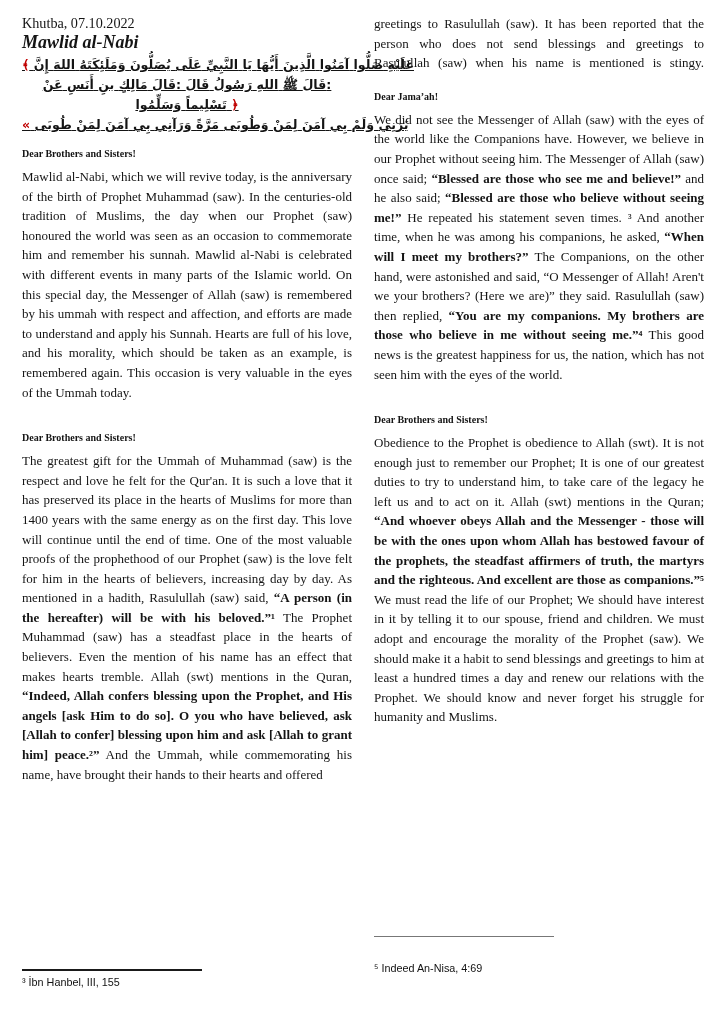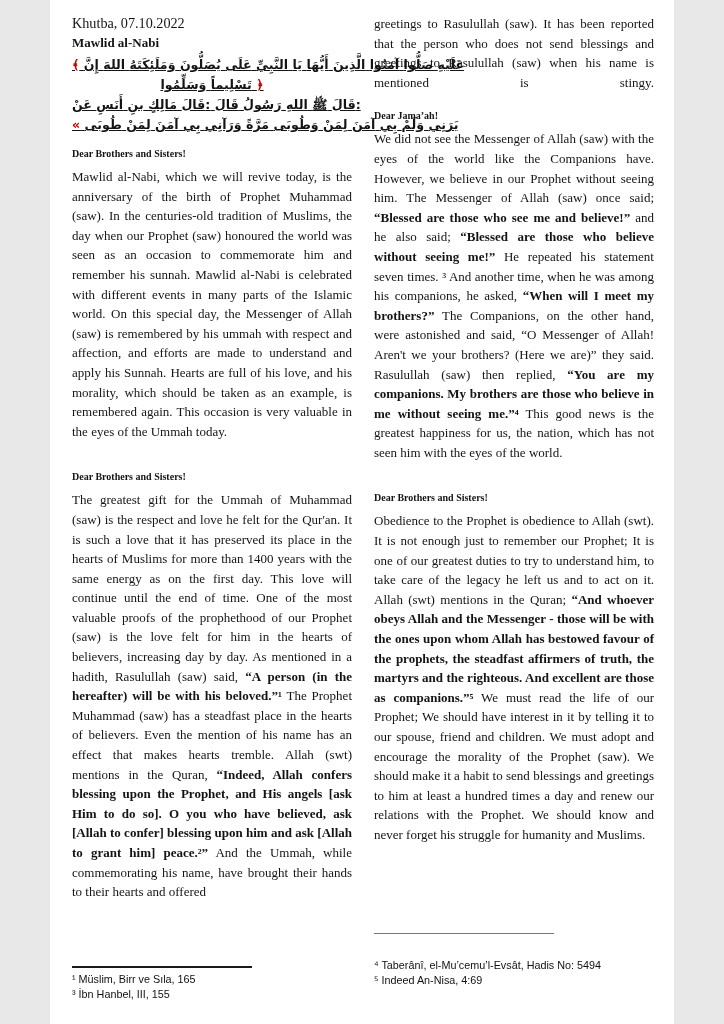--- a/index.html
+++ b/index.html
@@ -1,31 +1,31 @@
 <!DOCTYPE html>
 <html><head>
 <meta charset="utf-8">
 <style>
   html,body { margin:0; padding:0; background:#e8e8e8; }
   .page {
     position: relative;
-    width: 624px; height: 1024px;
+    width: 724px; height: 1024px;
     margin: 0 auto;
     background: #ffffff;
     box-sizing: border-box;
-    padding: 14px 20px 0 22px;
+    padding: 14px 20px 12px 22px;
     display: flex;
     gap: 22px;
     font-family: "Liberation Serif", "DejaVu Serif", serif;
     color: #141414;
     overflow: hidden;
   }
   .col { position: relative; flex: 1 1 0; min-width: 0; }
   .date-line { font-size: 14.2px; line-height: 19px; }
-  .doc-title { font-size: 13px; font-weight: bold; line-height: 19px; }
+  .doc-title { font-size: 18px; font-weight: bold; line-height: 19px; font-style: italic; }
   .red { color: #c00000; }
 
   .arabic-block { margin-top: 3px; text-decoration: underline; }
   .ar-line {
     direction: ltr;
     text-align: center;
     font-family: "DejaVu Sans", sans-serif;
     font-weight: bold;
     font-size: 12.6px;
     line-height: 20px;
@@ -66,47 +66,45 @@
 <body>
 
 <div class="page">
 
   <div class="col">
     <div class="date-line">Khutba, 07.10.2022</div>
     <div class="doc-title">Mawlid al-Nabi</div>
 
     <div class="arabic-block">
       <div class="ar-line"><span class="red">﴾</span> <span><span class="aw">إِنَّ</span> <span class="aw">اللهَ</span> <span class="aw">وَمَلَئِكَتَهُ</span> <span class="aw">يُصَلُّونَ</span> <span class="aw">عَلَى</span> <span class="aw">النَّبِيِّ</span> <span class="aw">يَا</span> <span class="aw">أَيُّهَا</span> <span class="aw">الَّذِينَ</span> <span class="aw">آمَنُوا</span> <span class="aw">صَلُّوا</span> <span class="aw">عَلَيْهِ</span></span></div>
+      <div class="ar-line"><span><span class="aw">عَنْ</span> <span class="aw">أَنَسِ</span> <span class="aw">بنِ</span> <span class="aw">مَالِكٍ</span> <span class="aw">قَالَ:</span> <span class="aw">قَالَ</span> <span class="aw">رَسُولُ</span> <span class="aw">اللهِ</span> <span class="aw">ﷺ</span> <span class="aw">قَالَ:</span></span></div>
       <div class="ar-line"><span><span class="aw">وَسَلِّمُوا</span> <span class="aw">تَسْلِيماً</span></span> <span class="red">﴿</span></div>
-      <div class="ar-line"><span><span class="aw">عَنْ</span> <span class="aw">أَنَسِ</span> <span class="aw">بنِ</span> <span class="aw">مَالِكٍ</span> <span class="aw">قَالَ:</span> <span class="aw">قَالَ</span> <span class="aw">رَسُولُ</span> <span class="aw">اللهِ</span> <span class="aw">ﷺ</span> <span class="aw">قَالَ:</span></span></div>
       <div class="ar-line"><span class="red">«</span> <span><span class="aw">طُوبَى</span> <span class="aw">لِمَنْ</span> <span class="aw">آمَنَ</span> <span class="aw">بِي</span> <span class="aw">وَرَآنِي</span> <span class="aw">مَرَّةً</span> <span class="aw">وَطُوبَى</span> <span class="aw">لِمَنْ</span> <span class="aw">آمَنَ</span> <span class="aw">بِي</span> <span class="aw">وَلَمْ</span> <span class="aw">يَرَنِي</span></span></div>
     </div>
 
     <h3 class="heading h-first">Dear Brothers and Sisters!</h3>
     <p class="body-text"><span>Mawlid al-Nabi, which we will revive today, is the anniversary of the birth of Prophet Muhammad (saw). In the centuries-old tradition of Muslims, the day when our Prophet (saw) honoured the world was seen as an occasion to commemorate him and remember his sunnah. Mawlid al-Nabi is celebrated with different events in many parts of the Islamic world. On this special day, the Messenger of Allah (saw) is remembered by his ummah with respect and affection, and efforts are made to understand and apply his Sunnah. Hearts are full of his love, and his morality, which should be taken as an example, is remembered again. This occasion is very valuable in the eyes of the Ummah today.</span></p>
 
     <h3 class="heading h-space">Dear Brothers and Sisters!</h3>
     <p class="body-text"><span>The greatest gift for the Ummah of Muhammad (saw) is the respect and love he felt for the Qur'an. It is such a love that it has preserved its place in the hearts of Muslims for more than 1400 years with the same energy as on the first day. This love will continue until the end of time. One of the most valuable proofs of the prophethood of our Prophet (saw) is the love felt for him in the hearts of believers, increasing day by day. As mentioned in a hadith, Rasulullah (saw) said, </span><span class="b">“A person (in the hereafter) will be with his beloved.”¹</span><span> The Prophet Muhammad (saw) has a steadfast place in the hearts of believers. Even the mention of his name has an effect that makes hearts tremble. Allah (swt) mentions in the Quran, </span><span class="b">“Indeed, Allah confers blessing upon the Prophet, and His angels [ask Him to do so]. O you who have believed, ask [Allah to confer] blessing upon him and ask [Allah to grant him] peace.²”</span><span> And the Ummah, while commemorating his name, have brought their hands to their hearts and offered</span></p>
 
     <div class="fn-block fn-left">
       <hr class="fn-rule">
-      <div class="fn-line">¹ Müslim, Birr ve Sıla, 165</div>
       <div class="fn-line">³ İbn Hanbel, III, 155</div>
     </div>
   </div>
 
   <div class="col">
     <p class="body-text stretch-last" style="margin-top:0;"><span>greetings to Rasulullah (saw). It has been reported that the person who does not send blessings and greetings to Rasulullah (saw) when his name is mentioned is stingy.</span></p>
 
     <h3 class="heading" style="margin-top:14px;">Dear Jama’ah!</h3>
     <p class="body-text"><span>We did not see the Messenger of Allah (saw) with the eyes of the world like the Companions have. However, we believe in our Prophet without seeing him. The Messenger of Allah (saw) once said; </span><span class="b">“Blessed are those who see me and believe!”</span><span> and he also said; </span><span class="b">“Blessed are those who believe without seeing me!”</span><span> He repeated his statement seven times. ³  And another time, when he was among his companions, he asked, </span><span class="b">“When will I meet my brothers?”</span><span> The Companions, on the other hand, were astonished and said, “O Messenger of Allah! Aren't we your brothers? (Here we are)” they said. Rasulullah (saw) then replied, </span><span class="b">“You are my companions. My brothers are those who believe in me without seeing me.”⁴</span><span> This good news is the greatest happiness for us, the nation, which has not seen him with the eyes of the world.</span></p>
 
     <h3 class="heading h-space">Dear Brothers and Sisters!</h3>
     <p class="body-text"><span>Obedience to the Prophet is obedience to Allah (swt). It is not enough just to remember our Prophet; It is one of our greatest duties to try to understand him, to take care of the legacy he left us and to act on it. Allah (swt) mentions in the Quran; </span><span class="b">“And whoever obeys Allah and the Messenger - those will be with the ones upon whom Allah has bestowed favour of the prophets, the steadfast affirmers of truth, the martyrs and the righteous. And excellent are those as companions.”⁵</span><span> We must read the life of our Prophet; We should have interest in it by telling it to our spouse, friend and children. We must adopt and encourage the morality of the Prophet (saw). We should make it a habit to send blessings and greetings to him at least a hundred times a day and renew our relations with the Prophet. We should know and never forget his struggle for humanity and Muslims.</span></p>
 
     <div class="fn-block fn-right">
       <hr class="fn-rule fn-rule-thin">
-      <div class="fn-line">⁴ Taberânî, el-Mu’cemu’l-Evsât, Hadis No: 5494</div>
       <div class="fn-line">⁵ Indeed An-Nisa, 4:69</div>
     </div>
   </div>
 
 </div>
 
 </body></html>

